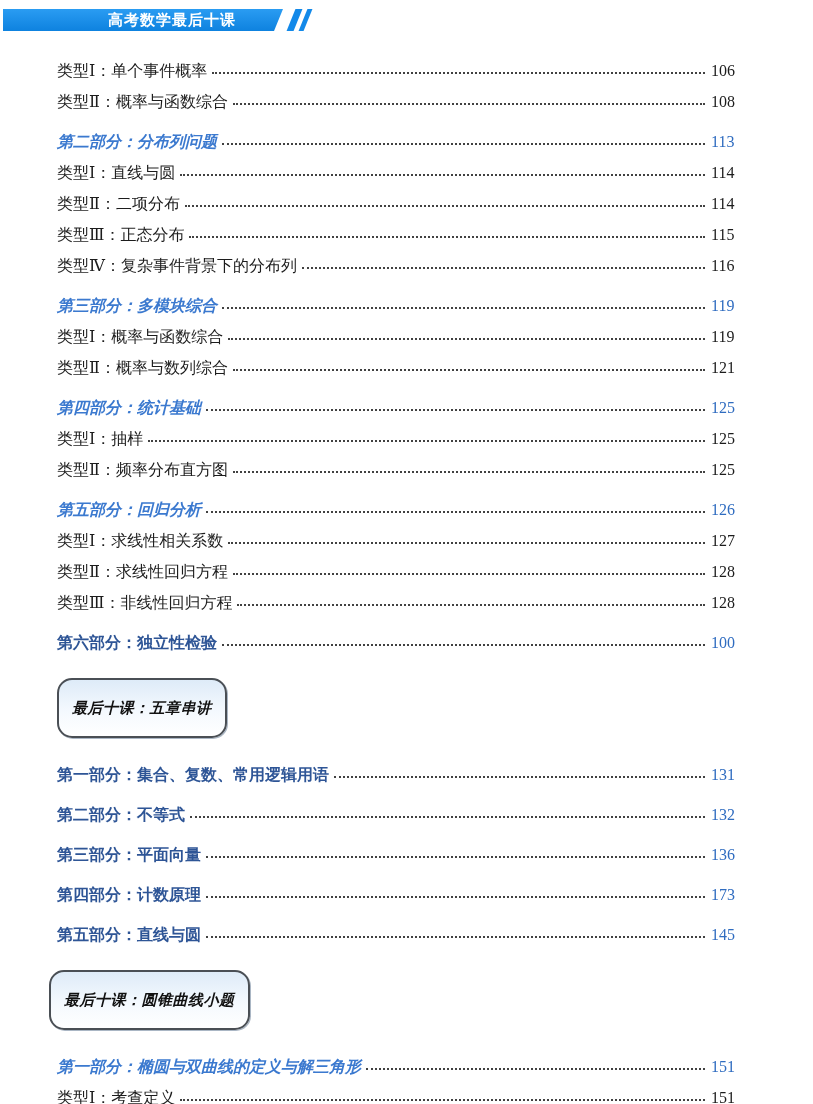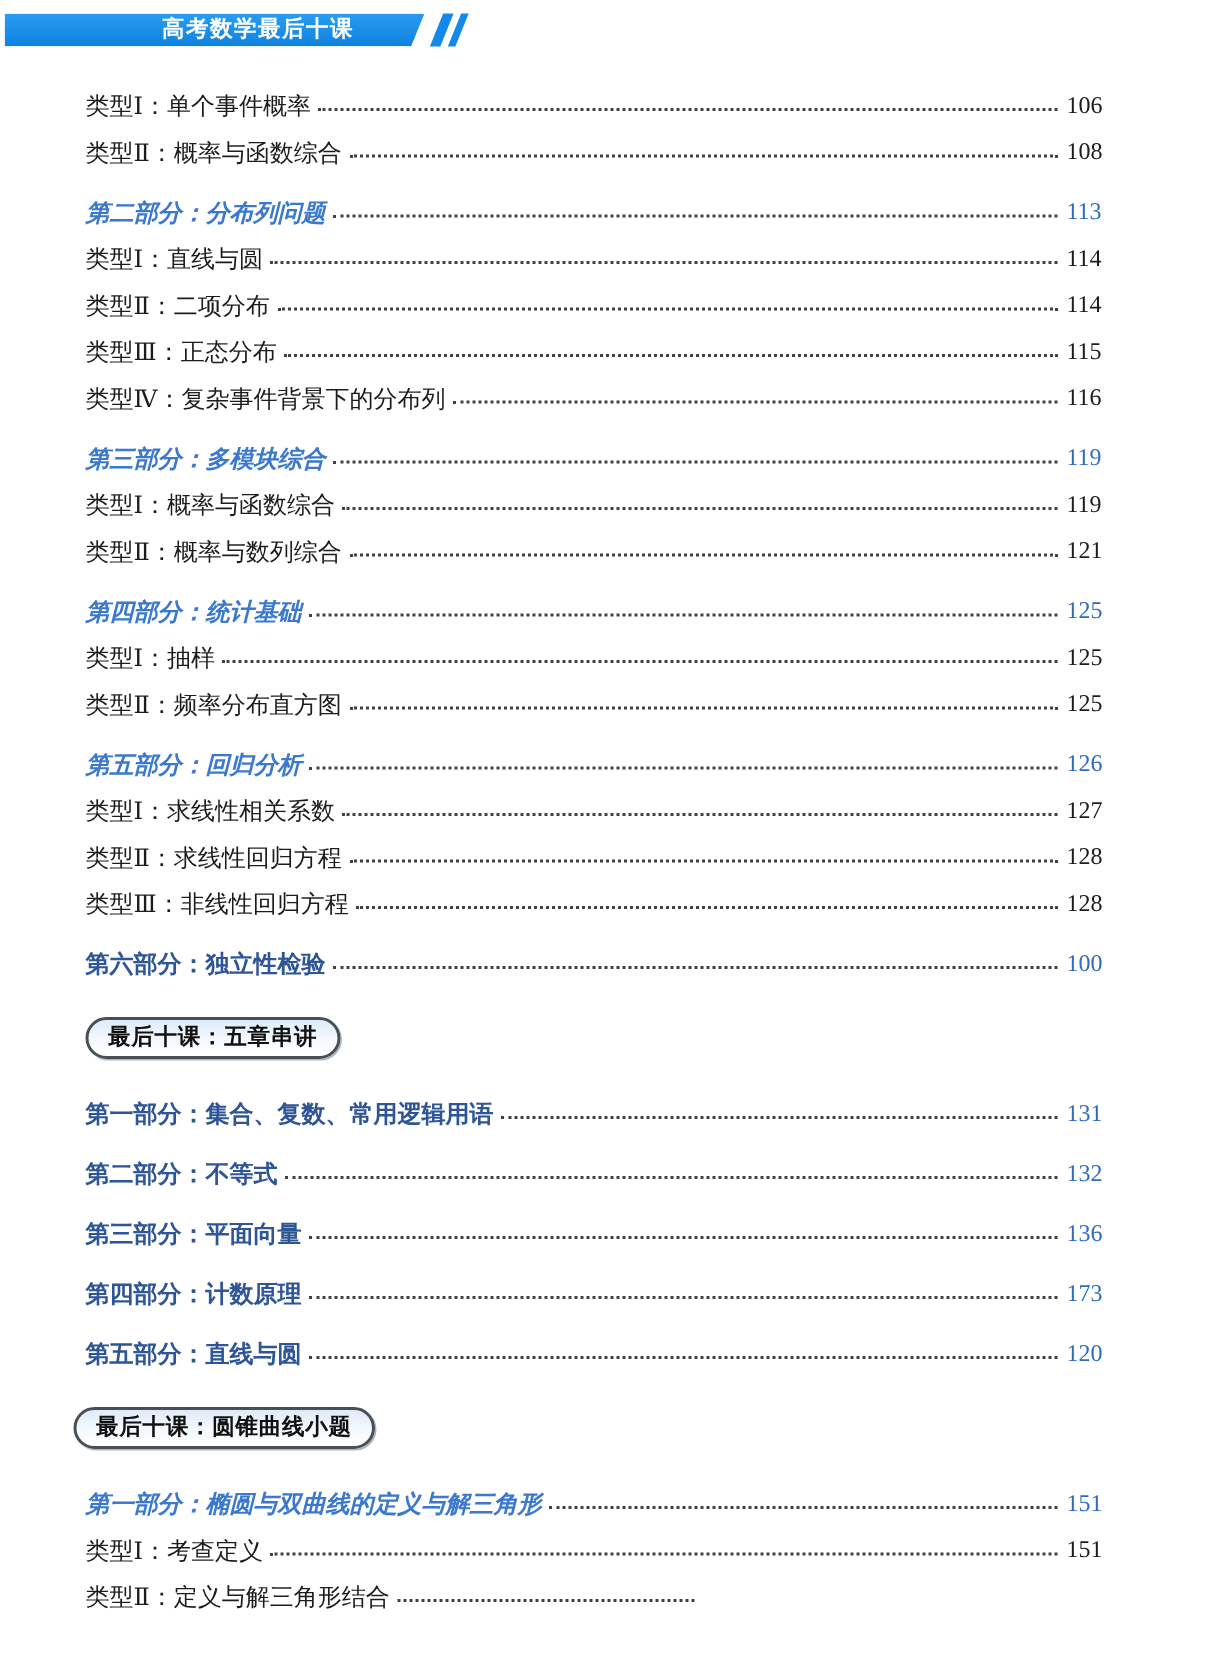--- a/index.html
+++ b/index.html
@@ -68,25 +68,26 @@
     min-width: 28px; text-align: left;
   }
   .row.part .page { color: #2F6CC0; }
   .row.short .dots { flex: 0 0 198px; }
 
   
   .badge {
     align-self: flex-start;
     margin-top: 14px; margin-bottom: 18px;
     height: 24px; line-height: 24px;
-    padding: 0 13px;
+    padding: 16px 13px;
     border: 2px solid #4a4f55;
     border-radius: 15px;
     background: linear-gradient(180deg, #DEEBF8 0%, #F4F9FE 55%, #ffffff 100%);
     box-shadow: 1px 1px 0 #aab6c4;
+    font-style: italic;
   }
   .badge.b2 { margin-left: -8px; }
   .badge-label {
     font-size: 15px; font-weight: bold; color: #111111;
     letter-spacing: 0.5px; white-space: nowrap;
   }
 </style>
 </head>
 <body>
 
@@ -209,21 +210,21 @@
     <span class="page">136</span>
   </div>
   <div class="row part navy">
     <span class="label">第四部分：计数原理</span>
     <span class="dots"></span>
     <span class="page">173</span>
   </div>
   <div class="row part navy">
     <span class="label">第五部分：直线与圆</span>
     <span class="dots"></span>
-    <span class="page">120</span>
+    <span class="page">145</span>
   </div>
 
   <div class="badge b2">
     <span class="badge-label">最后十课：圆锥曲线小题</span>
   </div>
 
   <div class="row part bright">
     <span class="label">第一部分：椭圆与双曲线的定义与解三角形</span>
     <span class="dots"></span>
     <span class="page">151</span>

